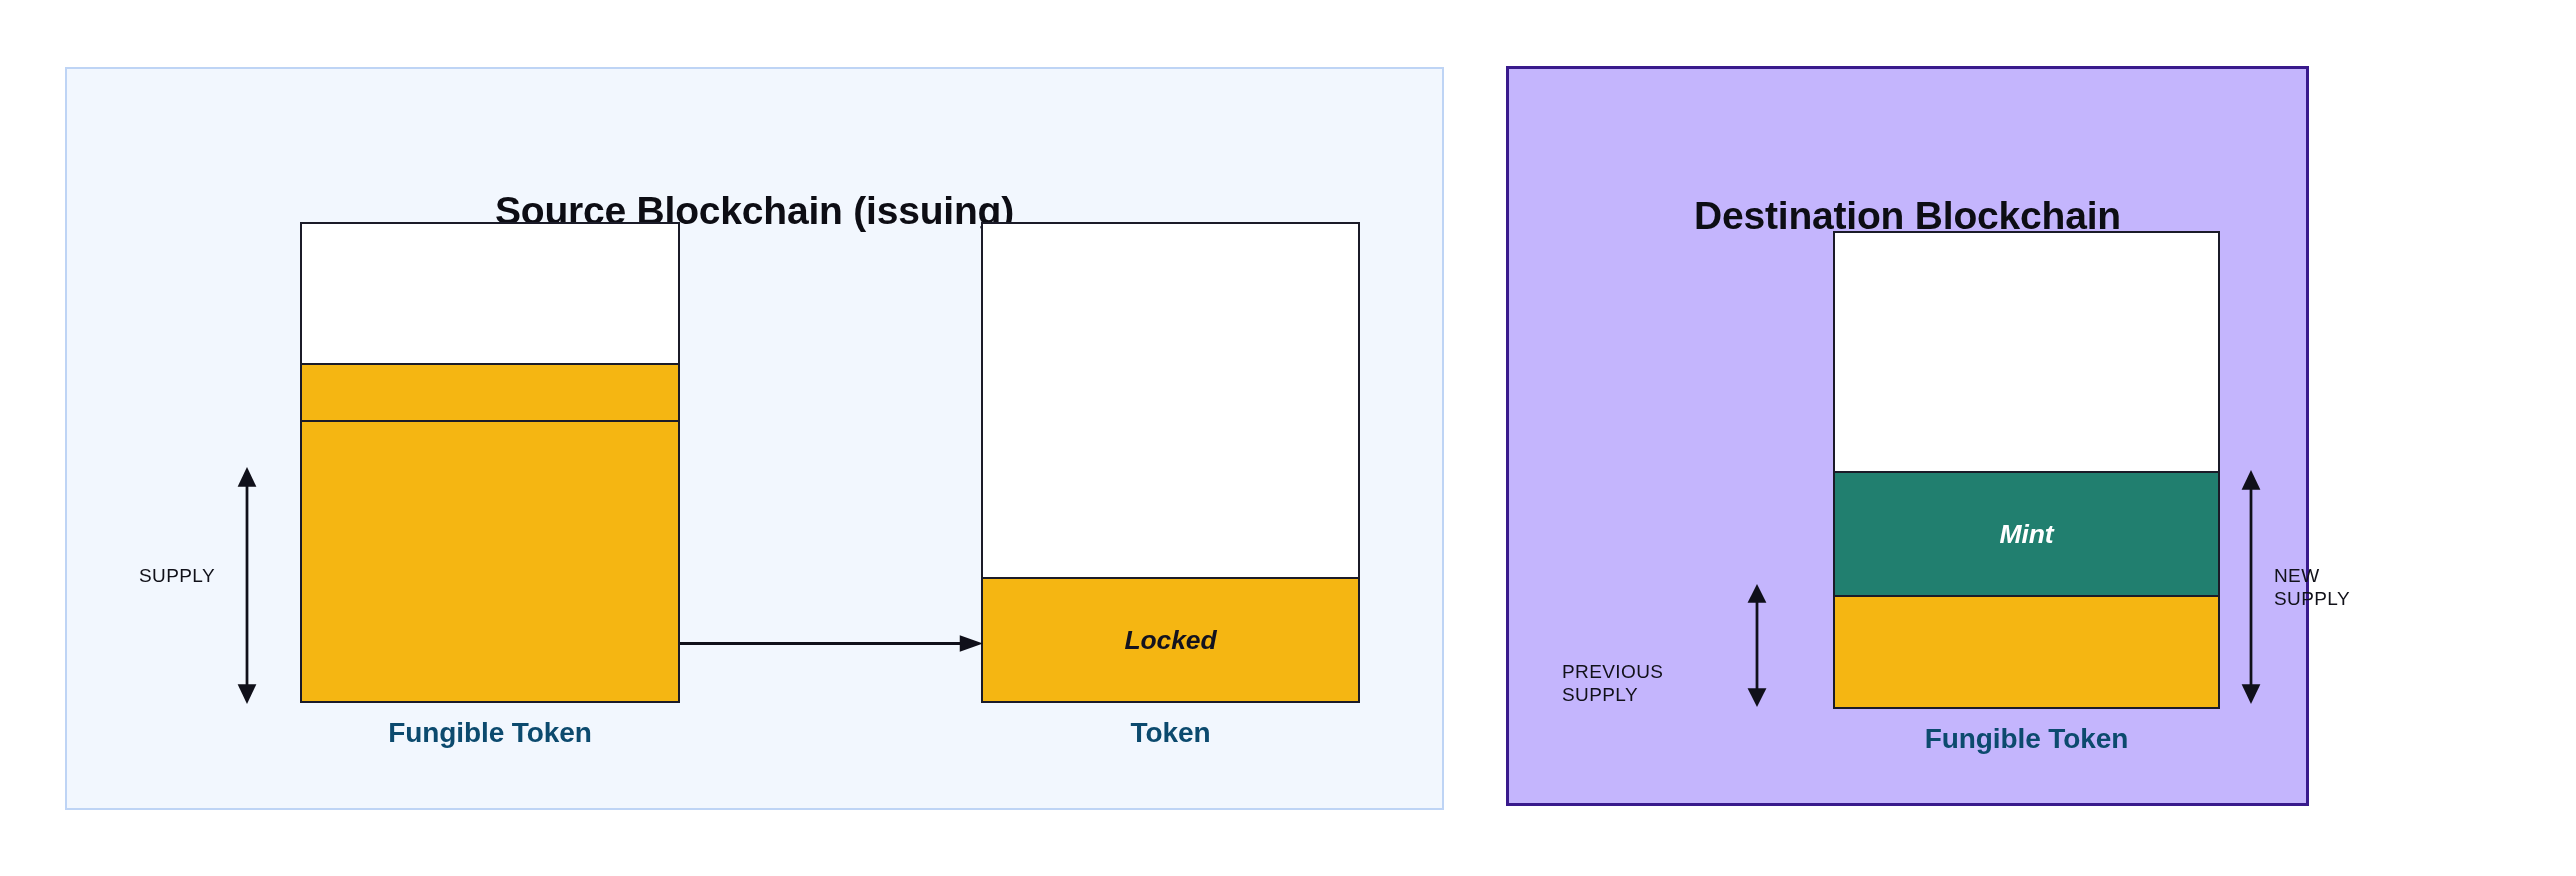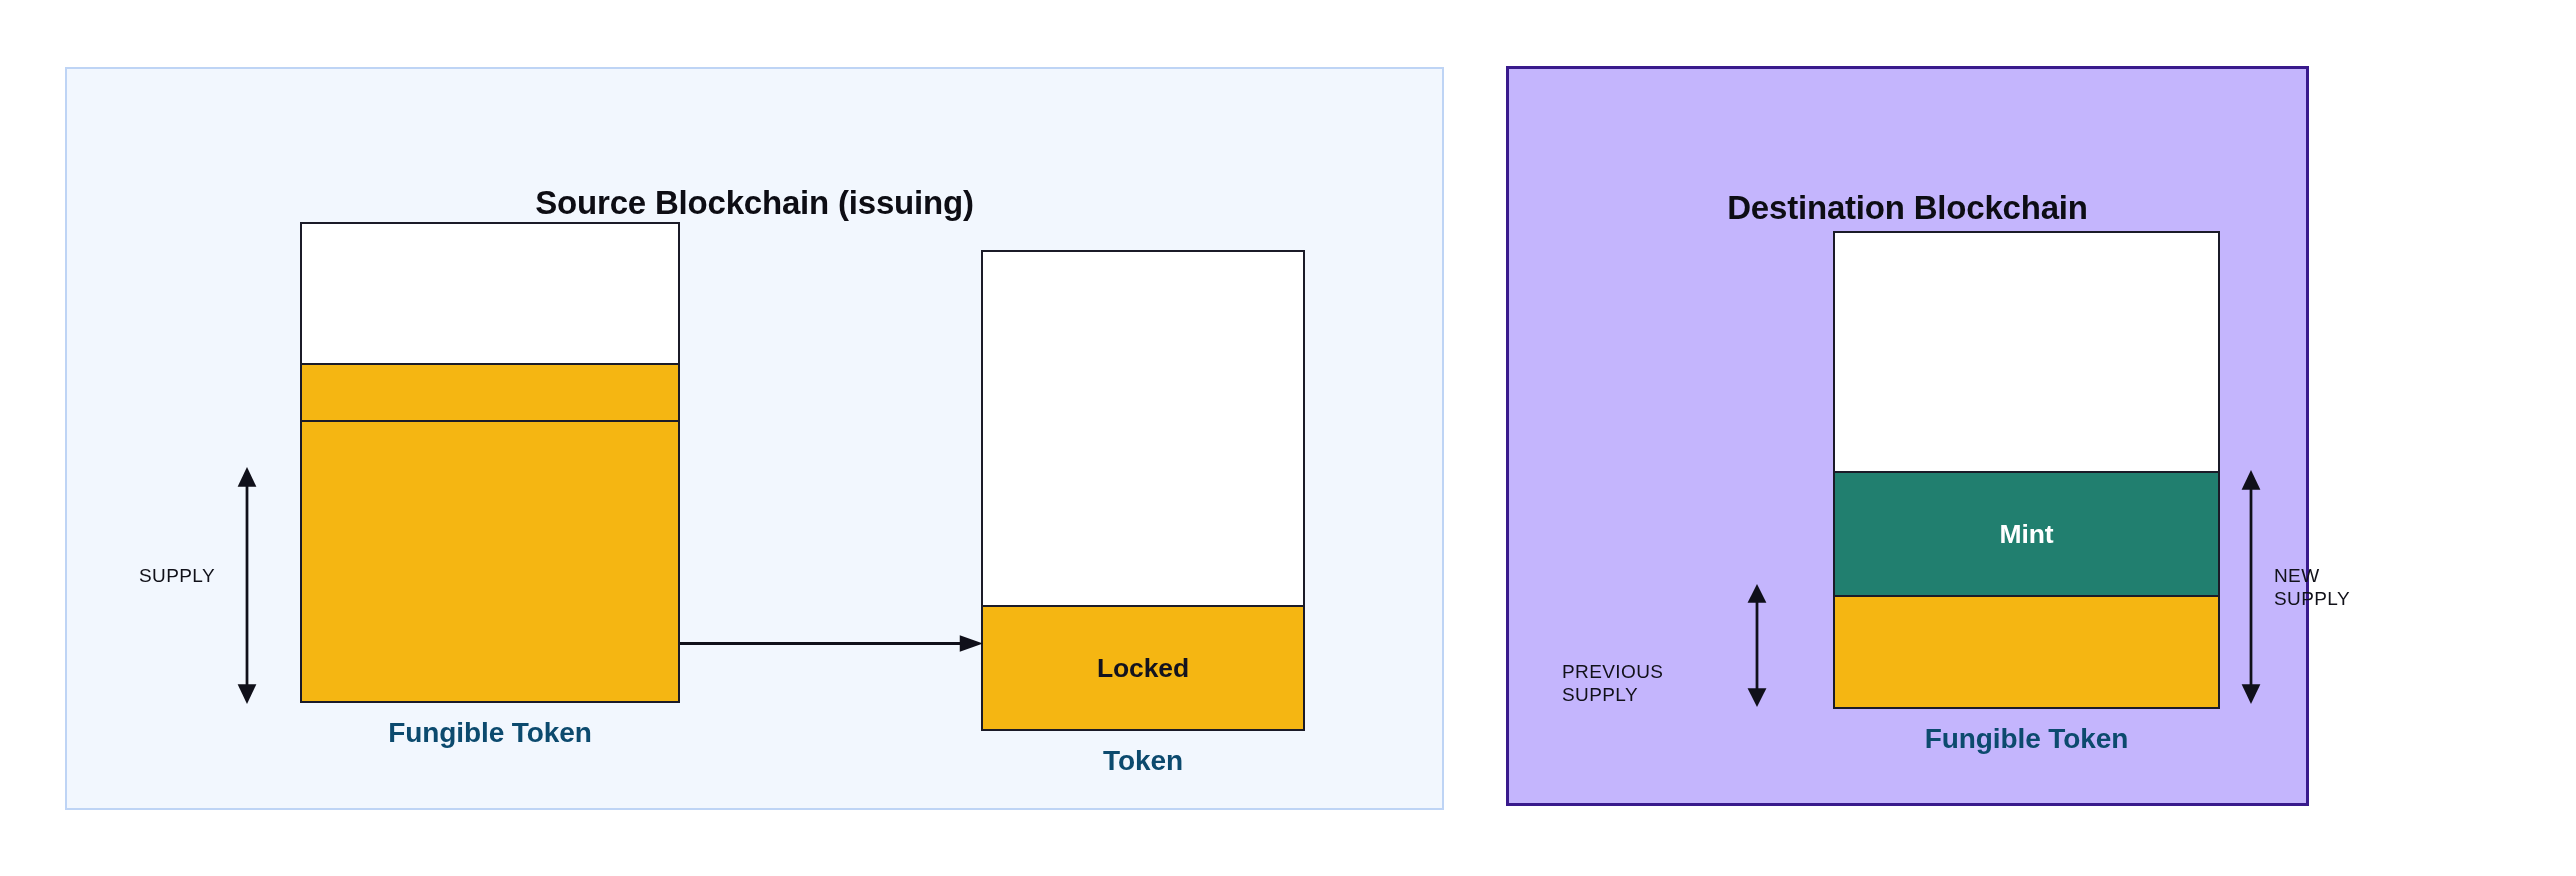--- a/index.html
+++ b/index.html
@@ -45,21 +45,21 @@
     height: 740px;
     background: #c4b5fd;
     border: 3.9px solid #391a8c;
   }
 
   .panel-title {
     position: absolute;
     left: 0;
     width: 100%;
     text-align: center;
-    font-size: 33px;
+    font-size: 39px;
     font-weight: 700;
     color: #0d0d14;
     letter-spacing: -0.2px;
     white-space: nowrap;
   }
   .panel--source .panel-title { top: 88px; }
   .panel--destination .panel-title { top: 93px; }
 
   
   .bar {
@@ -71,21 +71,21 @@
     flex-direction: column;
     justify-content: flex-end;
   }
   .bar-seg {
     position: relative;
     box-sizing: border-box;
     display: flex;
     align-items: center;
     justify-content: center;
   }
-  .bar-seg--divider-top { border-top: 2.2px solid #1b1b28; }
+  .bar-seg--divider-top { border-top: 2.2px solid #1b1b28; font-style: italic; }
   .seg-orange { background: #f5b612; }
   .seg-green  { background: #217f6f; }
   .seg-white  { background: #ffffff; }
 
   .seg-label {
     font-size: 26.5px;
     font-weight: 600;
     letter-spacing: -0.1px;
     line-height: 1;
   }
@@ -103,21 +103,21 @@
     white-space: nowrap;
     letter-spacing: -0.1px;
   }
 
   
   #bar-source-token      { left: 300px;  top: 222px; width: 380px;  height: 481px; }
   #bar-source-token .s1  { height: 139px; }                 
   #bar-source-token .s2  { height: 57px; }                 
   #bar-source-token .s3  { height: 281px; }                 
 
-  #bar-pool              { left: 981px; top: 222px; width: 324px;  height: 481px; margin-top: 28px; }
+  #bar-pool              { left: 981px; top: 222px; width: 379px;  height: 481px; }
   #bar-pool .s1          { height: 352px; }
   #bar-pool .s2          { height: 124px; }
 
   #bar-dest-token        { left: 1833px; top: 231px; width: 387px;  height: 478px; }
   #bar-dest-token .s1    { height: 237px; }
   #bar-dest-token .s2    { height: 124px; }
   #bar-dest-token .s3    { height: 112px; }
 
   
   .xfer-arrow {

